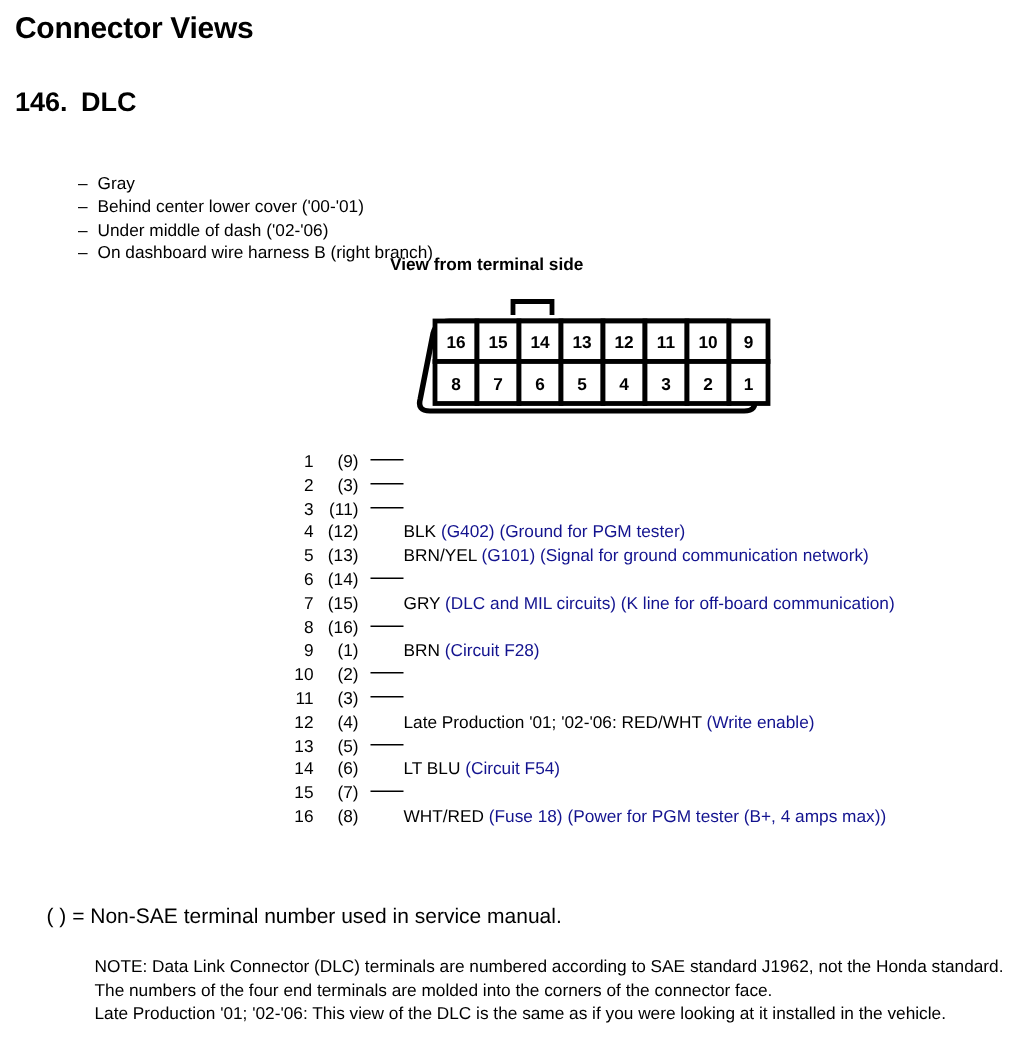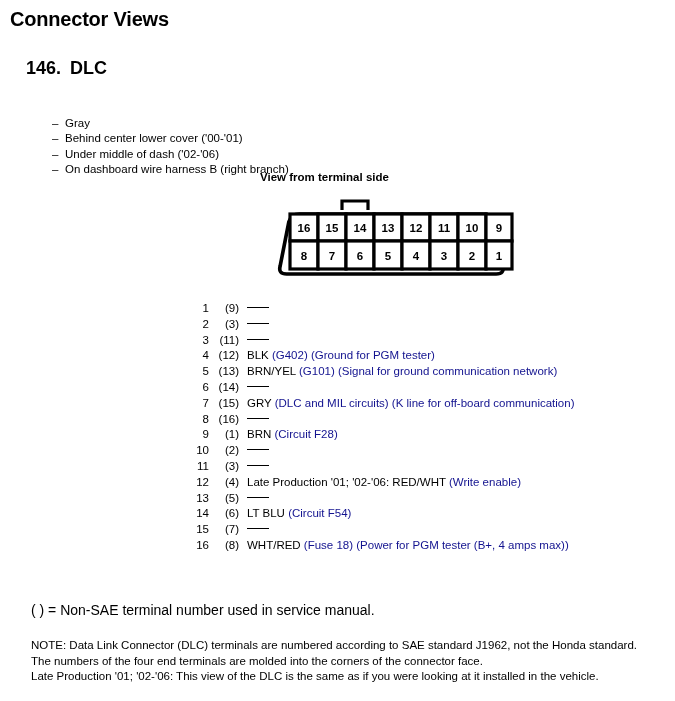--- a/index.html
+++ b/index.html
@@ -23,21 +23,21 @@
     left: 10px;
     top: 8px;
     font-size: 20px;
     font-weight: bold;
     letter-spacing: -0.2px;
     line-height: 1.1;
     white-space: nowrap;
   }
   #section-heading {
     position: absolute;
-    left: 26px;
+    left: 10px;
     top: 58px;
     font-size: 18px;
     font-weight: bold;
     white-space: nowrap;
   }
   #section-heading .num { margin-right: 9px; }
 
   
   #attribute-list {
     position: absolute;
@@ -104,21 +104,21 @@
   }
   #pin-list .svc-num {
     width: 30px;
     text-align: right;
     flex: 0 0 auto;
   }
   #pin-list .desc {
     margin-left: 8px;
     flex: 0 0 auto;
   }
-  #pin-list .wire { color: #000000; }
+  #pin-list .wire { color: #000000; margin-left: 22px; }
   #pin-list .circuit { color: #13138f; }
   #pin-list .empty-dash {
     display: inline-block;
     width: 22px;
     height: 0;
     border-top: 1.6px solid #000000;
     position: relative;
     top: -4px;
   }
 
@@ -131,21 +131,21 @@
     white-space: nowrap;
   }
   #notes-block {
     position: absolute;
     left: 31px;
     top: 638px;
     font-size: 11.5px;
     line-height: 15.6px;
     width: 640px;
   }
-  #notes-block .note-row { white-space: nowrap; }
+  #notes-block .note-row { white-space: nowrap; margin-left: 32px; }
 </style>
 </head>
 <body>
 
 <div id="page-title">Connector Views</div>
 
 <div id="section-heading">
   <span class="num">146.</span><span class="name">DLC</span>
 </div>
 

